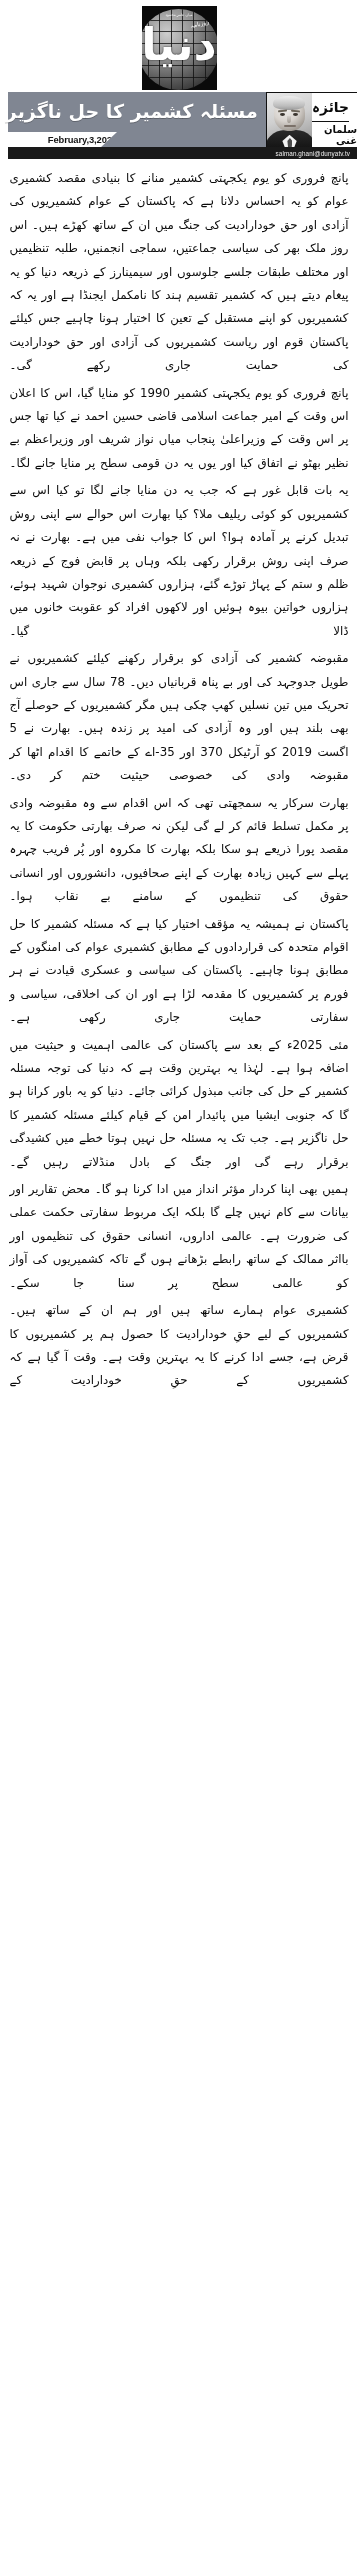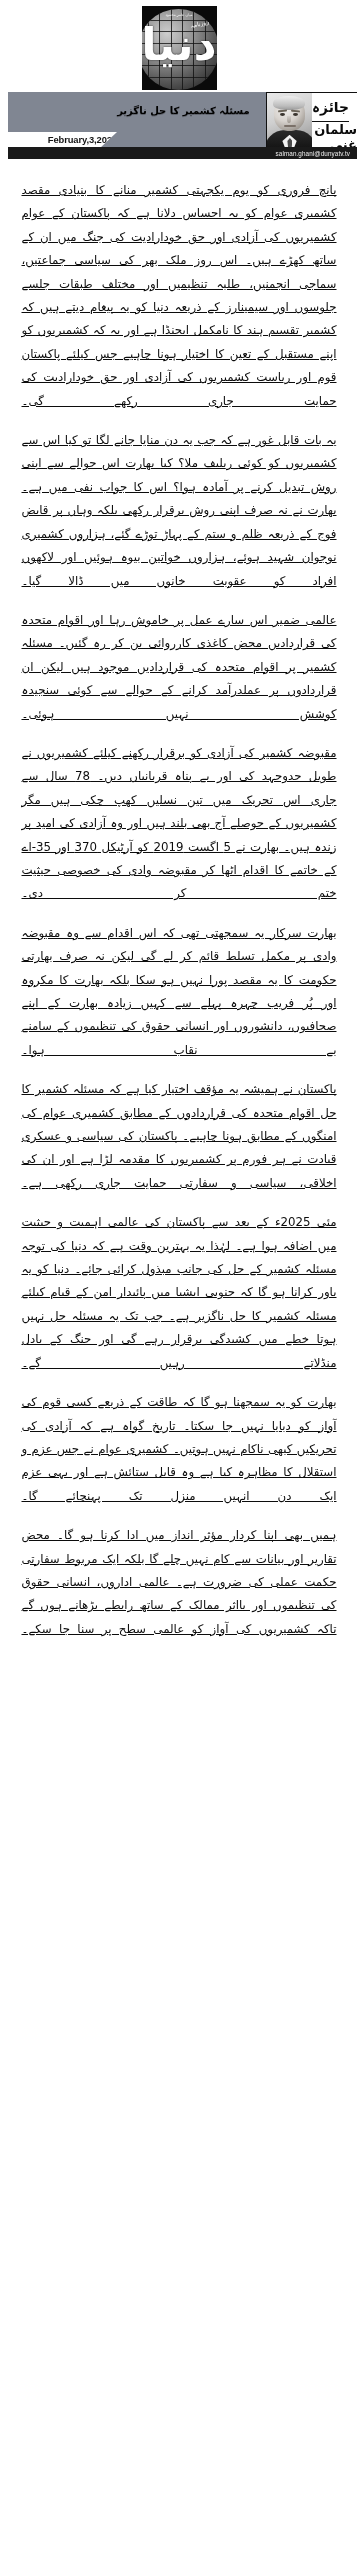--- a/index.html
+++ b/index.html
@@ -126,25 +126,25 @@
     width: 260px;
     height: 40px;
     background: #808692;
   }
   .banner-title {
     position: absolute;
     inset: 0;
     display: flex;
     align-items: center;
     justify-content: flex-start;
-    padding-right: 18px;
+    padding-right: 10px;
     padding-bottom: 2.2px;
-    color: #000000;
-    font-family: "DejaVu Sans", "Liberation Sans", sans-serif;
-    font-size: 10px;
+    color: #ffffff;
+    font-family: "DejaVu Sans", "Liberation Sans", sans-serif;
+    font-size: 19px;
     font-weight: 700;
     direction: rtl;
     white-space: nowrap;
     text-shadow: 0 0.6px 0 rgba(0,0,0,.25);
   }
   
   .banner-lower {
     position: absolute;
     top: 40px;
     left: 7.7px;
@@ -206,21 +206,21 @@
     border-bottom: 1.1px solid #111;
     direction: rtl;
   }
   .colbox-author {
     flex: 1 1 auto;
     display: flex;
     align-items: center;
     justify-content: center;
     color: #0a0a0a;
     font-family: "DejaVu Sans", "Liberation Sans", sans-serif;
-    font-size: 13px;
+    font-size: 10px;
     font-weight: 600;
     direction: rtl;
   }
   
   .portrait {
     position: relative;
     width: 45px;
     height: 100%;
     background: linear-gradient(160deg, #e9e9e9 0%, #cfcfcf 45%, #8e8e8e 100%);
     overflow: hidden;
@@ -340,22 +340,21 @@
     text-align: justify;
     text-align-last: justify;
     color: #0c0c0c;
     font-family: "DejaVu Sans", "Liberation Sans", sans-serif;
     font-size: 11.8px;
     line-height: 23.4px;
     font-weight: 500;
     word-spacing: 0.6px;
   }
   .article p {
-    margin: 16px;
-    text-decoration: underline;
+    margin: 4px;
   }
   .article p.last {
     text-align-last: center;
   }
 </style>
 </head>
 <body>
 
 <div class="masthead-wrap">
   <div class="masthead">
@@ -412,22 +411,22 @@
     </div>
   </div>
 
   <div class="email-strip">
     <span class="email-text">salman.ghani@dunyatv.tv</span>
   </div>
 </div>
 
 <div class="article" id="article-body">
     <p>پانچ فروری کو یوم یکجہتی کشمیر منانے کا بنیادی مقصد کشمیری عوام کو یہ احساس دلانا ہے کہ پاکستان کے عوام کشمیریوں کی آزادی اور حق خودارادیت کی جنگ میں ان کے ساتھ کھڑے ہیں۔ اس روز ملک بھر کی سیاسی جماعتیں، سماجی انجمنیں، طلبہ تنظیمیں اور مختلف طبقات جلسے جلوسوں اور سیمینارز کے ذریعہ دنیا کو یہ پیغام دیتے ہیں کہ کشمیر تقسیم ہند کا نامکمل ایجنڈا ہے اور یہ کہ کشمیریوں کو اپنے مستقبل کے تعین کا اختیار ہونا چاہیے جس کیلئے پاکستان قوم اور ریاست کشمیریوں کی آزادی اور حق خودارادیت کی حمایت جاری رکھے گی۔</p>
+    <p>پانچ فروری کو یوم یکجہتی کشمیر 1990 کو منایا گیا، اس کا اعلان اس وقت کے امیر جماعت اسلامی قاضی حسین احمد نے کیا تھا جس پر اس وقت کے وزیراعلیٰ پنجاب میاں نواز شریف اور وزیراعظم بے نظیر بھٹو نے اتفاق کیا اور یوں یہ دن قومی سطح پر منایا جانے لگا۔</p>
     <p>یہ بات قابل غور ہے کہ جب یہ دن منایا جانے لگا تو کیا اس سے کشمیریوں کو کوئی ریلیف ملا؟ کیا بھارت اس حوالے سے اپنی روش تبدیل کرنے پر آمادہ ہوا؟ اس کا جواب نفی میں ہے۔ بھارت نے نہ صرف اپنی روش برقرار رکھی بلکہ وہاں پر قابض فوج کے ذریعہ ظلم و ستم کے پہاڑ توڑے گئے، ہزاروں کشمیری نوجوان شہید ہوئے، ہزاروں خواتین بیوہ ہوئیں اور لاکھوں افراد کو عقوبت خانوں میں ڈالا گیا۔</p>
-    <p>عالمی ضمیر اس سارے عمل پر خاموش رہا اور اقوام متحدہ کی قراردادیں محض کاغذی کارروائی بن کر رہ گئیں۔ مسئلہ کشمیر پر اقوام متحدہ کی قراردادیں موجود ہیں لیکن ان قراردادوں پر عملدرآمد کرانے کے حوالے سے کوئی سنجیدہ کوشش نہیں ہوئی۔</p>
     <p>مقبوضہ کشمیر کی آزادی کو برقرار رکھنے کیلئے کشمیریوں نے طویل جدوجہد کی اور بے پناہ قربانیاں دیں۔ 78 سال سے جاری اس تحریک میں تین نسلیں کھپ چکی ہیں مگر کشمیریوں کے حوصلے آج بھی بلند ہیں اور وہ آزادی کی امید پر زندہ ہیں۔ بھارت نے 5 اگست 2019 کو آرٹیکل 370 اور 35-اے کے خاتمے کا اقدام اٹھا کر مقبوضہ وادی کی خصوصی حیثیت ختم کر دی۔</p>
-    <p>بھارت سرکار یہ سمجھتی تھی کہ اس اقدام سے وہ مقبوضہ وادی پر مکمل تسلط قائم کر لے گی لیکن نہ صرف بھارتی حکومت کا یہ مقصد پورا نہیں ہو سکا بلکہ بھارت کا مکروہ اور پُر فریب چہرہ پہلے سے کہیں زیادہ بھارت کے اپنے صحافیوں، دانشوروں اور انسانی حقوق کی تنظیموں کے سامنے بے نقاب ہوا۔</p>
+    <p>بھارت سرکار یہ سمجھتی تھی کہ اس اقدام سے وہ مقبوضہ وادی پر مکمل تسلط قائم کر لے گی لیکن نہ صرف بھارتی حکومت کا یہ مقصد پورا ذریعے ہو سکا بلکہ بھارت کا مکروہ اور پُر فریب چہرہ پہلے سے کہیں زیادہ بھارت کے اپنے صحافیوں، دانشوروں اور انسانی حقوق کی تنظیموں کے سامنے بے نقاب ہوا۔</p>
     <p>پاکستان نے ہمیشہ یہ مؤقف اختیار کیا ہے کہ مسئلہ کشمیر کا حل اقوام متحدہ کی قراردادوں کے مطابق کشمیری عوام کی امنگوں کے مطابق ہونا چاہیے۔ پاکستان کی سیاسی و عسکری قیادت نے ہر فورم پر کشمیریوں کا مقدمہ لڑا ہے اور ان کی اخلاقی، سیاسی و سفارتی حمایت جاری رکھی ہے۔</p>
     <p>مئی 2025ء کے بعد سے پاکستان کی عالمی اہمیت و حیثیت میں اضافہ ہوا ہے۔ لہٰذا یہ بہترین وقت ہے کہ دنیا کی توجہ مسئلہ کشمیر کے حل کی جانب مبذول کرائی جائے۔ دنیا کو یہ باور کرانا ہو گا کہ جنوبی ایشیا میں پائیدار امن کے قیام کیلئے مسئلہ کشمیر کا حل ناگزیر ہے۔ جب تک یہ مسئلہ حل نہیں ہوتا خطے میں کشیدگی برقرار رہے گی اور جنگ کے بادل منڈلاتے رہیں گے۔</p>
-    <p>بھارت کو یہ سمجھنا ہو گا کہ طاقت کے ذریعے کسی قوم کی آواز کو دبایا نہیں جا سکتا۔ تاریخ گواہ ہے کہ آزادی کی تحریکیں کبھی ناکام نہیں ہوتیں۔ کشمیری عوام نے جس عزم و استقلال کا مظاہرہ کیا ہے وہ قابل ستائش ہے اور یہی عزم ایک دن انہیں منزل تک پہنچائے گا۔</p>
     <p>ہمیں بھی اپنا کردار مؤثر انداز میں ادا کرنا ہو گا۔ محض تقاریر اور بیانات سے کام نہیں چلے گا بلکہ ایک مربوط سفارتی حکمت عملی کی ضرورت ہے۔ عالمی اداروں، انسانی حقوق کی تنظیموں اور بااثر ممالک کے ساتھ رابطے بڑھانے ہوں گے تاکہ کشمیریوں کی آواز کو عالمی سطح پر سنا جا سکے۔</p>
+    <p>کشمیری عوام ہمارے ساتھ ہیں اور ہم ان کے ساتھ ہیں۔ کشمیریوں کے لیے حقِ خودارادیت کا حصول ہم پر کشمیریوں کا قرض ہے، جسے ادا کرنے کا یہ بہترین وقت ہے۔ وقت آ گیا ہے کہ کشمیریوں کے حقِ خودارادیت کے</p>
   </div>
 
 
 </body></html>

